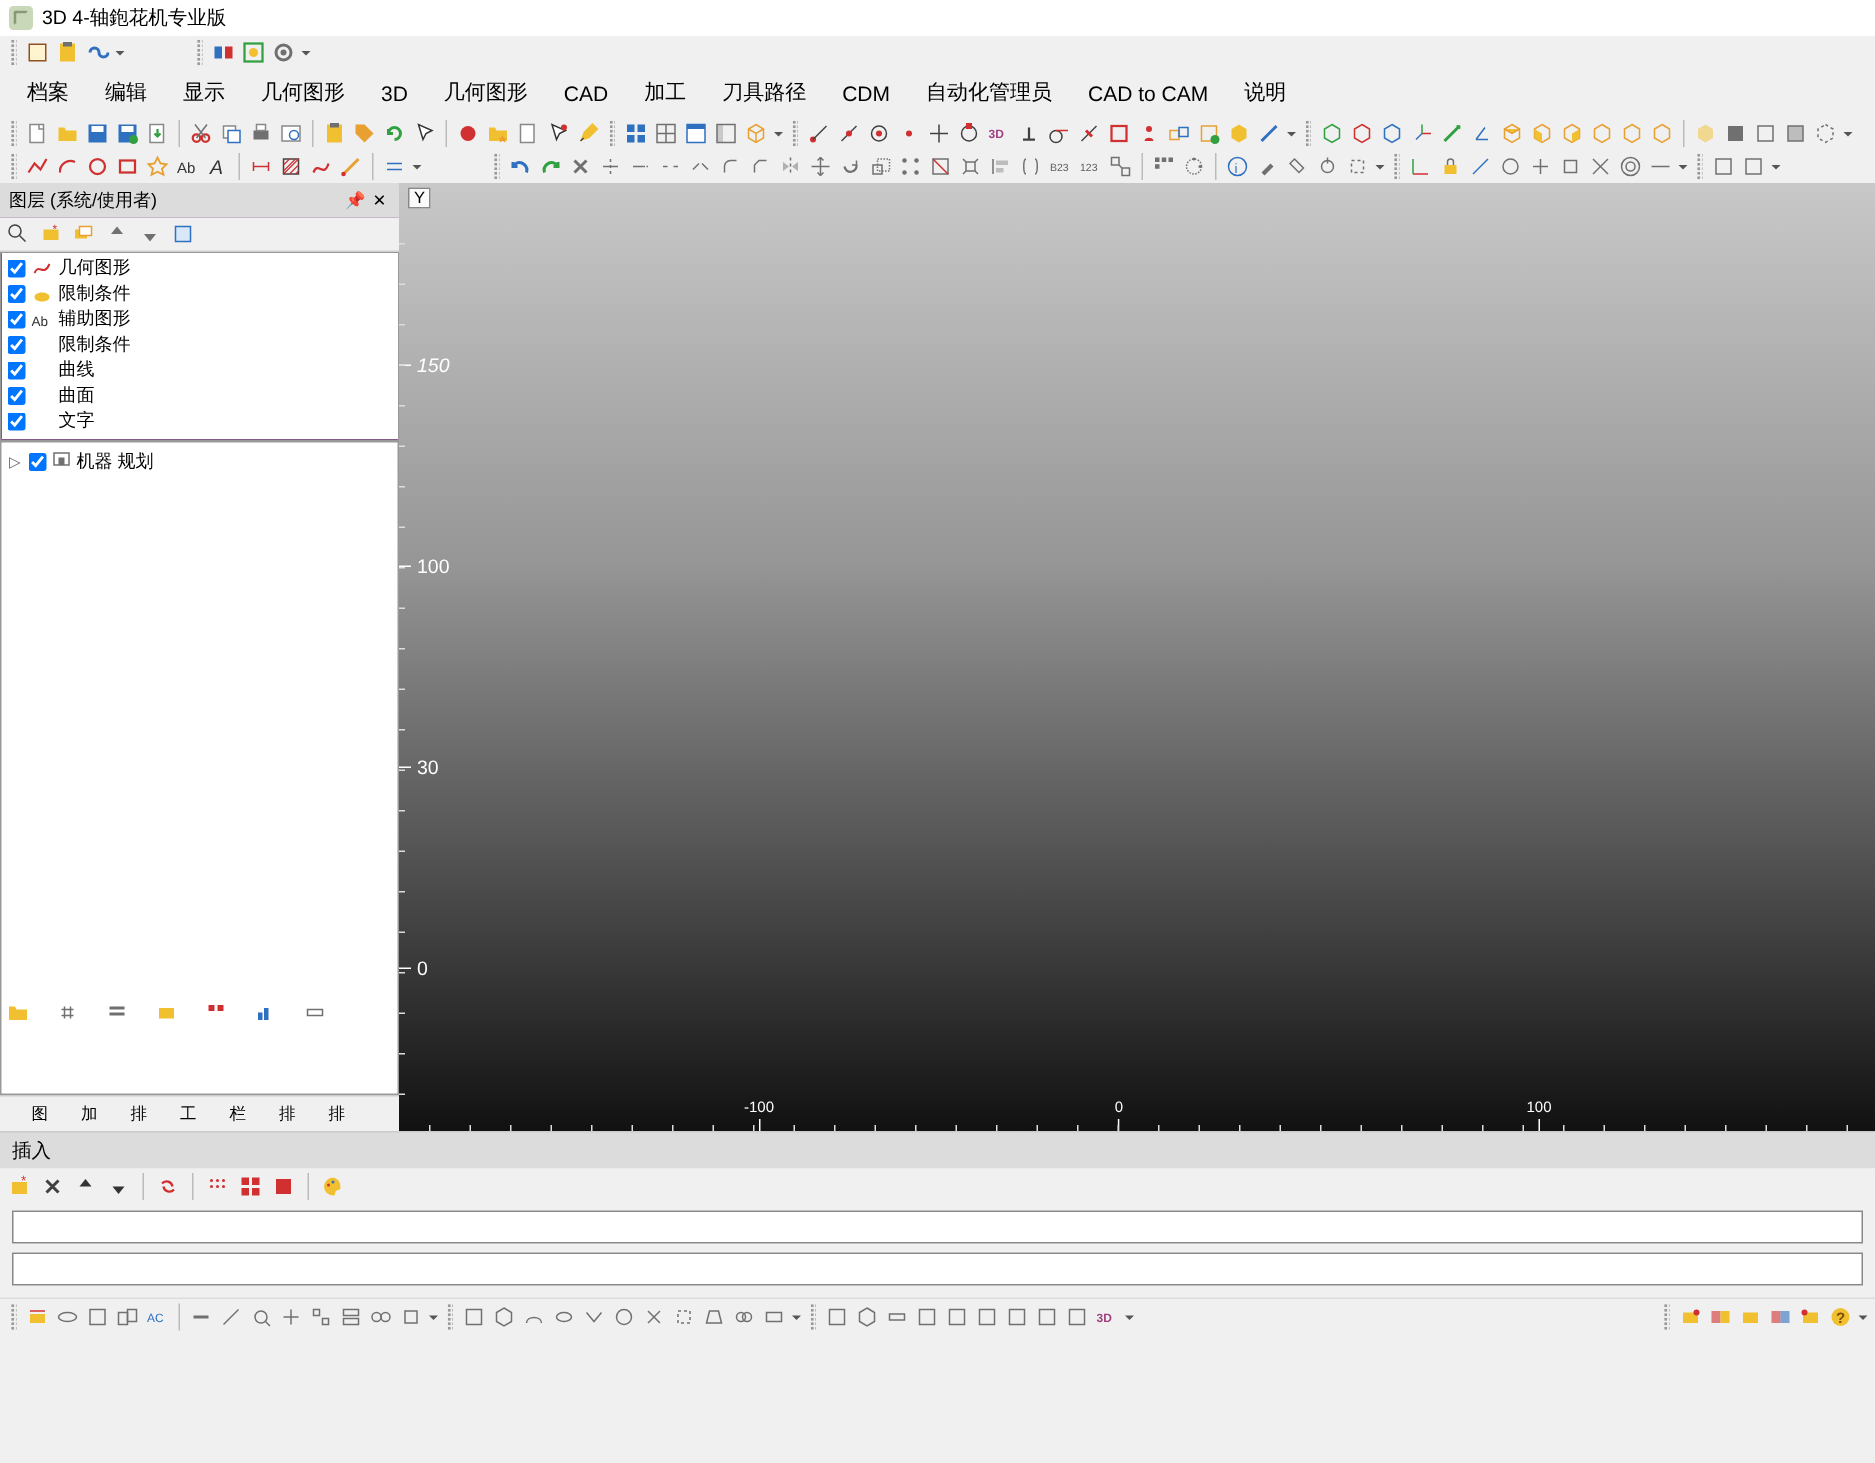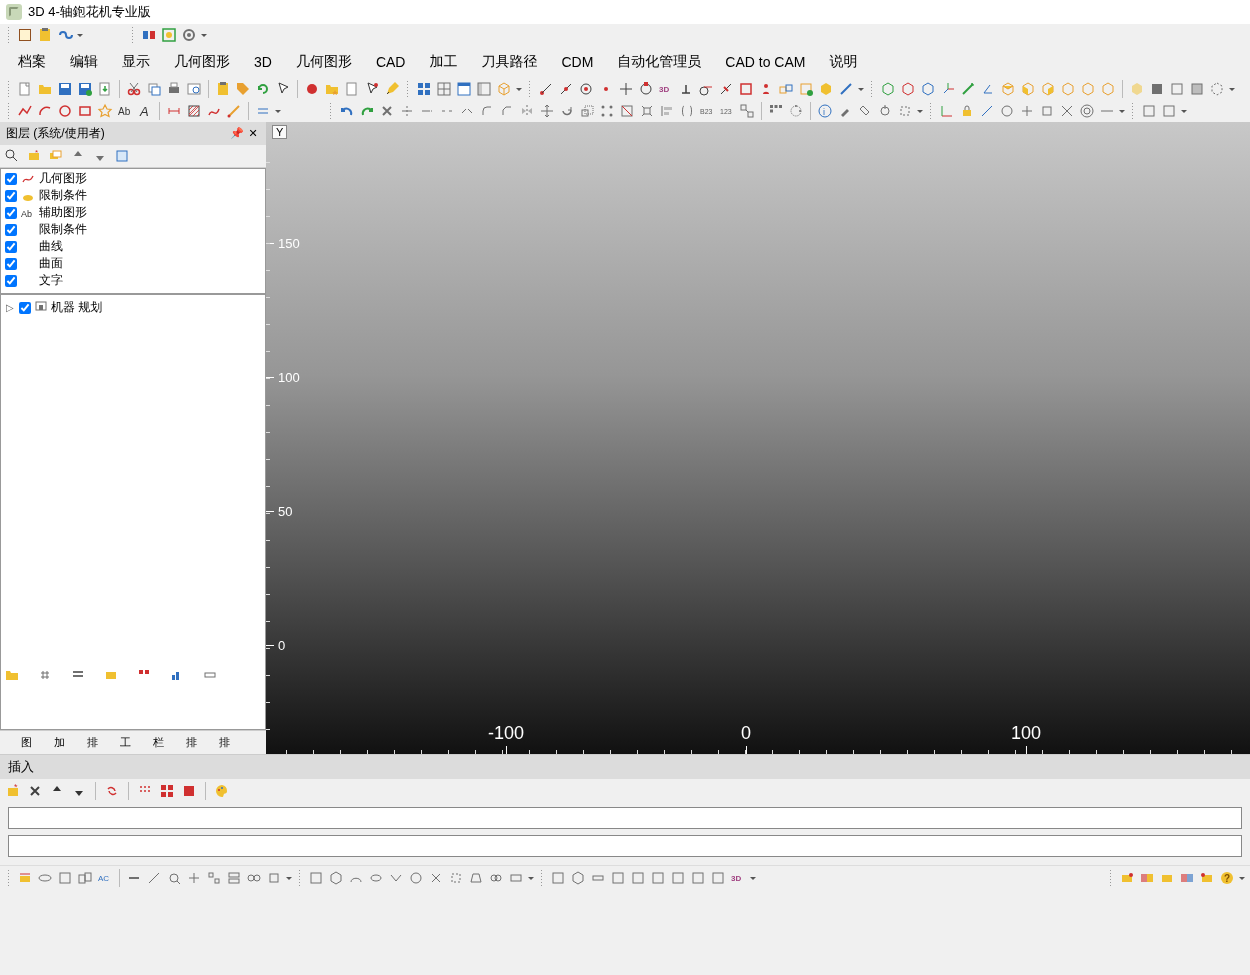--- a/index.html
+++ b/index.html
@@ -31,21 +31,21 @@
 .sidebar-tabs{display:flex;background:#f0f0f0;border-top:1px solid #ccc;padding:2px}
 .sidebar-tabs .t{display:flex;align-items:center;padding:2px 3px;font-size:11px;gap:2px;cursor:pointer}
 .sidebar-tabs .t .ti{width:14px;height:14px;display:inline-flex;align-items:center;justify-content:center}
 .viewport{flex:1;position:relative;background:linear-gradient(to bottom,#c8c8c8 0%,#969696 40%,#555 70%,#111 100%);overflow:hidden}
 .vp-y{position:absolute;left:6px;top:3px;background:rgba(255,255,255,.9);padding:0 3px;font-size:11px;border:1px solid #888}
 .ruler-v{position:absolute;left:0;top:0;bottom:20px;width:24px}
 .ruler-v .tick{position:absolute;left:0;color:#fff;font-size:13px;display:flex;align-items:center}
 .ruler-v .tick::before{content:"";width:8px;height:1px;background:#fff;margin-right:4px}
 .ruler-v .minor{position:absolute;left:0;width:4px;height:1px;background:#ddd}
 .ruler-h{position:absolute;left:0;right:0;bottom:0;height:20px}
-.ruler-h .tick{position:absolute;bottom:0;color:#fff;font-size:18px;transform:translateX(-50%)}
+.ruler-h .tick{position:absolute;bottom:0;color:#fff;font-size:10px;transform:translateX(-50%)}
 .ruler-h .tick::after{content:"";display:block;width:1px;height:8px;background:#fff;margin:2px auto 0}
 .ruler-h .minor{position:absolute;bottom:0;width:1px;height:4px;background:#ddd}
 .insert-head{background:#dcdcdc;padding:3px 8px;font-size:13px;border-top:1px solid #ccc}
 .insert-tools{display:flex;align-items:center;padding:3px 4px;gap:4px;background:#f0f0f0}
 .insert-inputs{padding:4px 8px 8px;display:flex;flex-direction:column;gap:6px}
 .insert-inputs input{width:100%;height:22px;border:1px solid #888;padding:0 4px;box-sizing:border-box;font-size:12px}
 .bottom-bars{display:flex;align-items:center;padding:3px 4px;gap:2px;background:#f0f0f0;border-top:1px solid #ddd}
 .bottom-bars .rsep{flex:1}
 .sep{width:1px;height:18px;background:#bbb;margin:0 3px;flex:0 0 auto}
 
@@ -939,23 +939,23 @@
             </svg>
           </span>
           <span>排</span>
         </span>
     </div>
   </div>
 
   <div class="viewport">
     <span class="vp-y">Y</span>
     <div class="ruler-v" id="rv">
-        <div class="tick" style="top: 114px;">150</div>
+        <div class="tick" style="top: 114px; font-style: italic;">150</div>
         <div class="tick" style="top: 248px;">100</div>
-        <div class="tick" style="top: 382px;">50</div>
+        <div class="tick" style="top: 382px;">30</div>
         <div class="tick" style="top: 516px;">0</div>
         <div class="minor" style="top: 40px;"></div>
         <div class="minor" style="top: 67px;"></div>
         <div class="minor" style="top: 94px;"></div>
         <div class="minor" style="top: 121px;"></div>
         <div class="minor" style="top: 148px;"></div>
         <div class="minor" style="top: 175px;"></div>
         <div class="minor" style="top: 202px;"></div>
         <div class="minor" style="top: 229px;"></div>
         <div class="minor" style="top: 256px;"></div>

